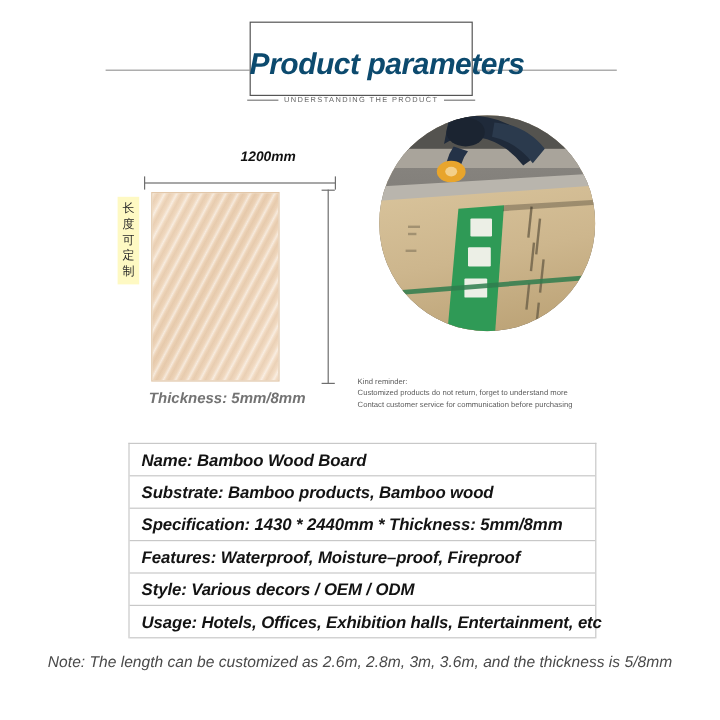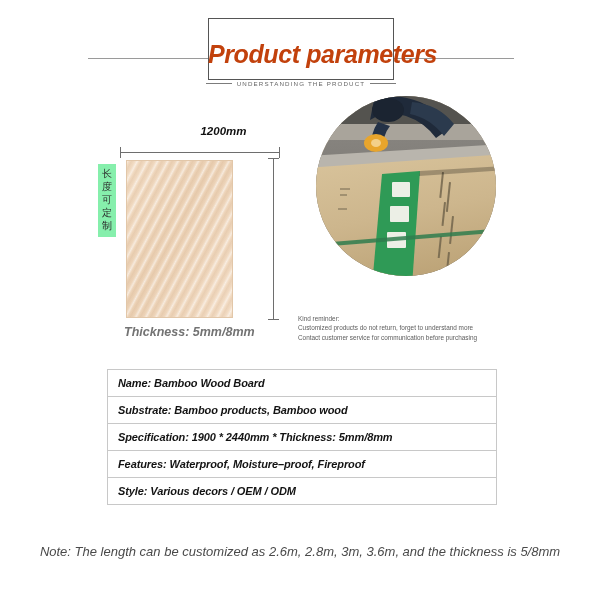--- a/index.html
+++ b/index.html
@@ -46,21 +46,21 @@
   #page-title {
     position: absolute;
     left: 208px;
     top: 22px;
     width: 186px;
     text-align: center;
     font-size: 25px;
     font-style: italic;
     font-weight: 700;
     letter-spacing: -0.4px;
-    color: #c2410c;
+    color: #0c4a6e;
     white-space: nowrap;
   }
   #subtitle-wrap {
     position: absolute;
     left: 208px;
     top: 62px;
     width: 186px;
     display: flex;
     align-items: center;
     justify-content: center;
@@ -167,23 +167,22 @@
   #length-dim .cap.b { bottom: 0; }
   #length-label {
     position: absolute;
     left: -2px;
     top: 36px;
     width: 18px;
     text-align: center;
     font-size: 10px;
     line-height: 13px;
     color: #2a2a2a;
-    background: #86efac;
+    background: #fef9c3;
     padding: 4px 0;
-    font-family: Liberation Mono, monospace;
   }
 
   #thickness-label {
     position: absolute;
     left: 24px;
     top: 197px;
     font-size: 12.5px;
     font-style: italic;
     font-weight: 600;
     color: #737373;
@@ -226,21 +225,21 @@
     box-sizing: border-box;
     background: #ffffff;
   }
   .spec-row {
     height: 27px;
     border-bottom: 1px solid #c8c8c8;
     display: flex;
     align-items: center;
     padding-left: 10px;
     box-sizing: border-box;
-    font-size: 11px;
+    font-size: 14px;
     font-style: italic;
     font-weight: 600;
     color: #131313;
     white-space: nowrap;
     letter-spacing: -0.1px;
   }
 
   
   #footer-note {
     position: absolute;
@@ -349,18 +348,19 @@
 
 <div id="reminder">
   <div>Kind reminder:</div>
   <div>Customized products do not return, forget to understand more</div>
   <div>Contact customer service for communication before purchasing</div>
 </div>
 
 <div id="spec-table">
   <div class="spec-row">Name: Bamboo Wood Board</div>
   <div class="spec-row">Substrate: Bamboo products, Bamboo wood</div>
-  <div class="spec-row">Specification: 1900 * 2440mm * Thickness:   5mm/8mm</div>
+  <div class="spec-row">Specification: 1430 * 2440mm * Thickness:   5mm/8mm</div>
   <div class="spec-row">Features: Waterproof, Moisture–proof, Fireproof</div>
   <div class="spec-row">Style: Various decors / OEM / ODM</div>
+  <div class="spec-row">Usage: Hotels,  Offices, Exhibition halls, Entertainment, etc</div>
 </div>
 
 <div id="footer-note">Note: The length can be customized as 2.6m, 2.8m, 3m, 3.6m, and the thickness is 5/8mm</div>
 
 </body></html>

